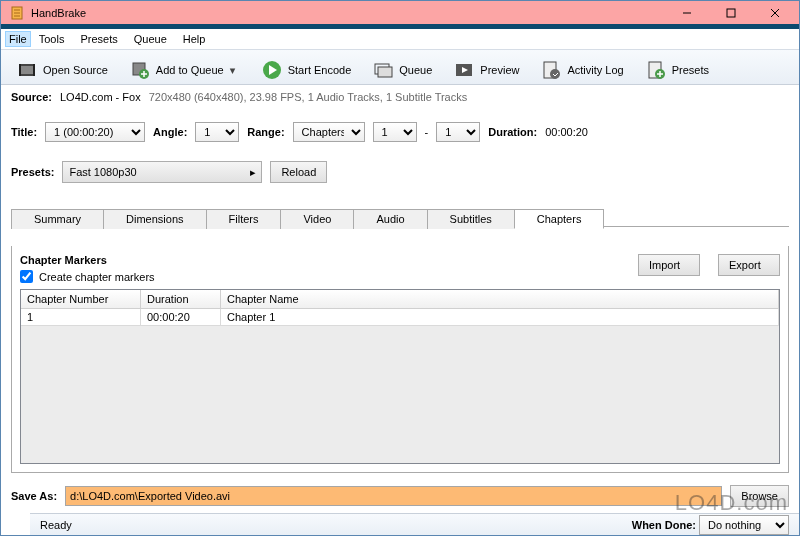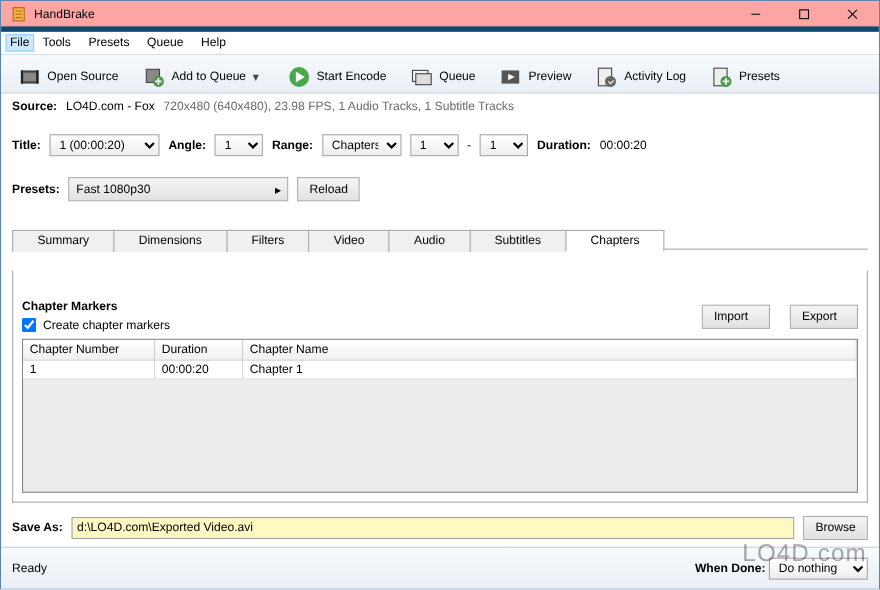--- a/index.html
+++ b/index.html
@@ -14,40 +14,40 @@
 .menuitem { padding: 2px 8px; color: #000; }
 .menuitem.highlight { background: #cce8ff; border: 1px solid #99d1ff; padding: 1px 3px; }
 .toolbar { background: linear-gradient(#f7fafd, #e9eff6); border-top: 1px solid #d6dde6; border-bottom: 1px solid #c8d0da; height: 36px; display: flex; align-items: flex-end; padding: 0 6px; gap: 2px; }
 .tbtn { display: flex; align-items: center; gap: 6px; padding: 4px 10px; color: #000; }
 .tbtn .ticon { width: 20px; height: 20px; display:flex;align-items:center;justify-content:center; }
 .dropchev { width:10px; color:#444; }
 .content { padding: 6px 10px; display: flex; flex-direction: column; gap: 19px; flex:1; }
 .row { display: flex; align-items: center; gap: 8px; }
 .lbl { font-weight: bold; color: #000; }
 .graytext { color: #6a6a6a; }
-select, input[type=text] { border: 1px solid #a6a6a6; background: #fef9c3; height: 20px; padding: 1px 4px; font-size: 11px; }
+select, input[type=text] { border: 1px solid #a6a6a6; background: #fdba74; height: 20px; padding: 1px 4px; font-size: 11px; }
 select { background: linear-gradient(#fff,#eee); }
 .btn { border: 1px solid #adadad; background: linear-gradient(#f5f5f5,#e1e1e1); height: 22px; padding: 0 10px; font-size:11px; display:inline-flex;align-items:center; }
 .presetbox { width: 200px; height: 22px; border:1px solid #adadad; background:linear-gradient(#f5f5f5,#e1e1e1); display:flex;align-items:center; padding:0 6px; justify-content:space-between; }
 .tabs { display:flex; border-bottom:1px solid #aaa; margin-top:4px; }
 .tab { border:1px solid #aaa; border-bottom:none; background:#f0f0f0; padding:3px 22px; margin-right:-1px; color:#000; position:relative; top:3px; }
 .tab.active { background:#fff; border-bottom:1px solid #fff; }
 .tabpanel { border:1px solid #aaa; border-top:none; padding:8px; flex:1; display:flex;flex-direction:column; min-height: 0; }
 .checkbox { display:flex; align-items:center; gap:6px; }
 .checkbox input { width:13px;height:13px; }
 .table { border:1px solid #828790; margin-top:6px; flex:1; display:flex;flex-direction:column; background:#ececec; min-height: 0; }
 .thead { display:flex; background:linear-gradient(#fff,#f0f0f0); border-bottom:1px solid #d0d0d0; }
 .th { border-right:1px solid #d0d0d0; padding:3px 6px; }
 .trow { display:flex; background:#fff; border-bottom:1px solid #dadada; }
 .td { padding:2px 6px; border-right:1px solid #dadada; }
 .col1{width:120px;} .col2{width:80px;} .col3{flex:1;}
 .bottomrow{display:flex;align-items:center;gap:8px;padding:6px 10px;}
-.status{background:linear-gradient(#f7fafd,#e9eff6);border-top:1px solid #c8d0da;height:38px;display:flex;align-items:center;padding:0 10px;justify-content:space-between;}
+.status{background:linear-gradient(#f7fafd,#e9eff6);border-top:1px solid #c8d0da;height:22px;display:flex;align-items:center;padding:0 10px;justify-content:space-between;margin-left:29px;}
 .watermark{position:absolute;right:12px;bottom:20px;font-size:22px;color:rgba(40,40,40,0.4);font-weight:300;letter-spacing:1px;}
-.headerrow { display:flex; align-items:center; gap: 18px; margin-top: 19px; }
+.headerrow { display:flex; gap: 18px; }
 .section-title { font-weight:bold; margin-bottom:4px; }
 </style>
 </head>
 <body>
 
 <div class="window">
 
   <div class="titlebar">
     <span class="appicon">
       <svg viewBox="0 0 16 16">

